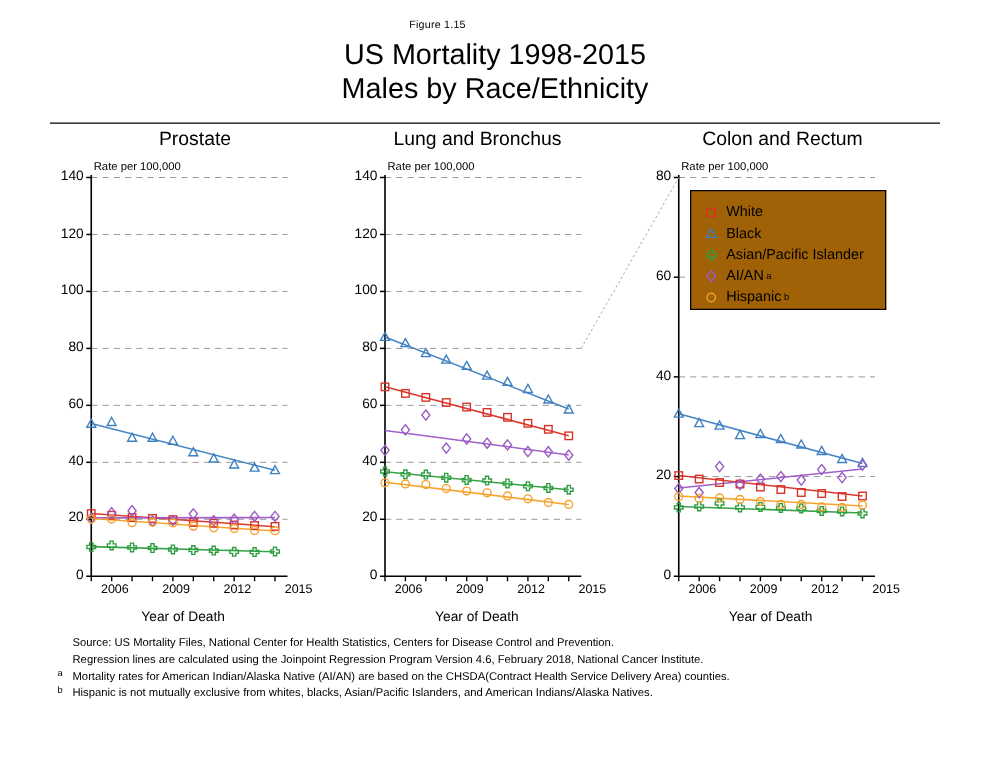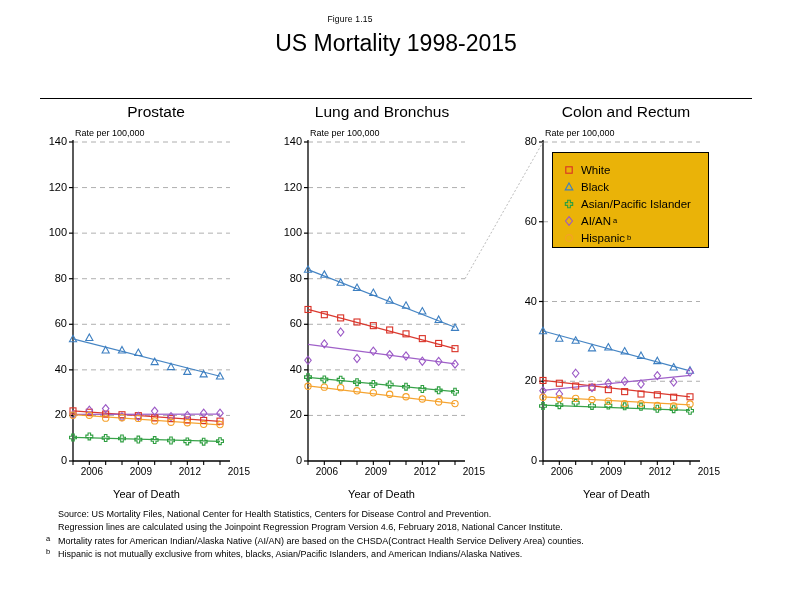--- a/index.html
+++ b/index.html
@@ -77,21 +77,21 @@
     text-align: right;
     white-space: nowrap;
   }
   .legend-box {
     position: absolute;
     left: 552px;
     top: 152px;
     width: 157px;
     height: 96px;
     border: 1.2px solid #000;
-    background: #eab308;
+    background: #a16207;
     box-sizing: border-box;
   }
   .legend-row {
     position: absolute;
     left: 8px;
     height: 17px;
     display: flex;
     align-items: center;
     font-size: 11.5px;
     white-space: nowrap;
@@ -127,20 +127,21 @@
   }
   svg { display: block; }
 </style>
 </head>
 <body>
 
 <div class="fig-num">Figure 1.15</div>
 
 <div class="main-title">
   <div>US Mortality 1998-2015</div>
+  <div>Males by Race/Ethnicity</div>
 </div>
 
 <div class="title-rule"></div>
 
 <div class="panels" id="panels">
     <div class="panel-title" style="left: 6px; width: 300px;">Prostate</div>
     <div class="rate-label" style="left: 75px; top: 128px;">Rate per 100,000</div>
     <div class="xaxis-label" style="left: 46.5px; top: 488px; width: 200px;">Year of Death</div>
     <div class="ytick" style="left: 21px; width: 46px; top: 454px;">0</div>
     <div class="ytick" style="left: 21px; width: 46px; top: 408.429px;">20</div>

